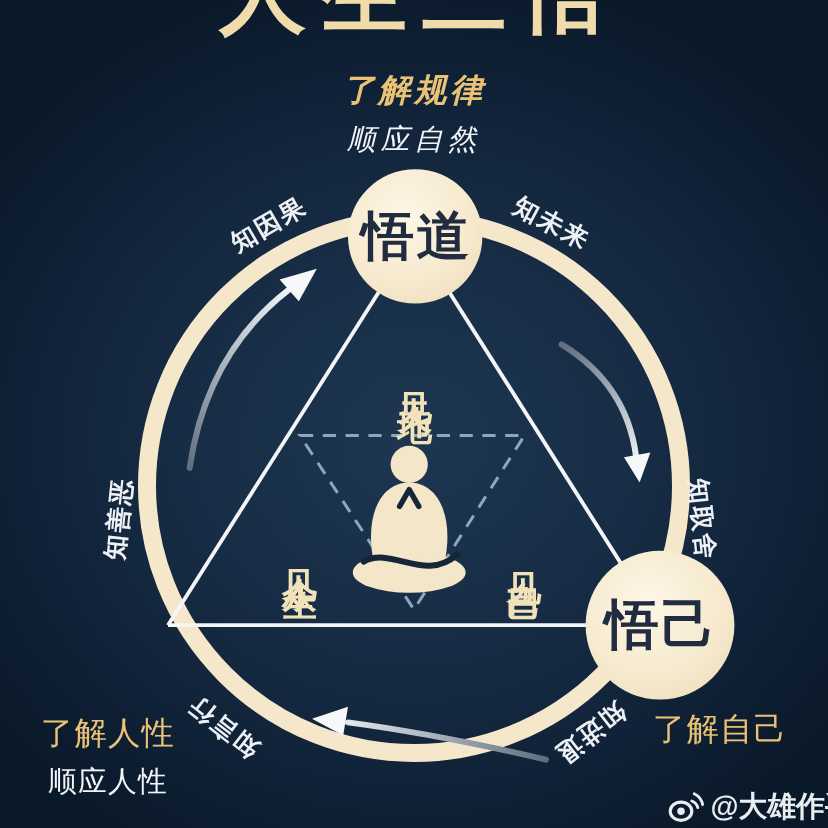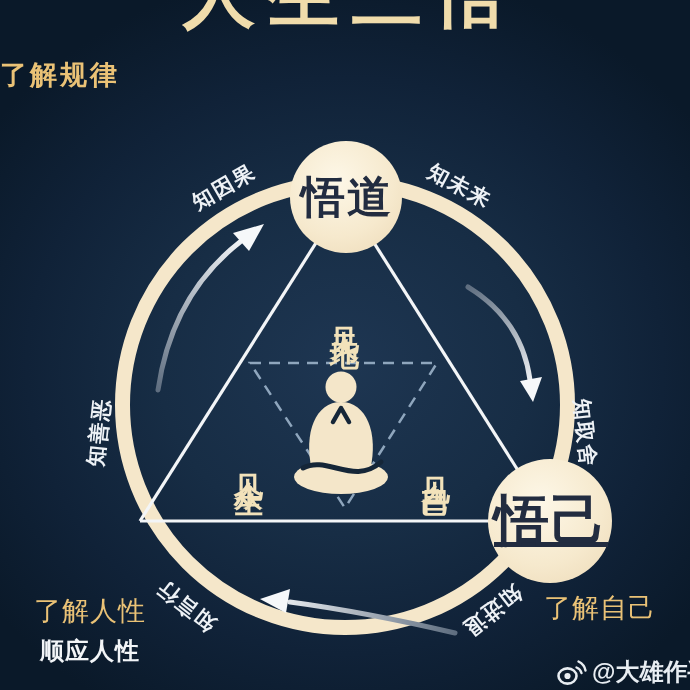--- a/index.html
+++ b/index.html
@@ -8,21 +8,21 @@
     font-family:"Liberation Sans", sans-serif;
     background: radial-gradient(ellipse 64% 58% at 50% 53%,
       #1e3652 0%, #172d45 42%, #102238 72%, #0a1929 100%);
   }
   
   .main-title {
     position:absolute; top:-53px; left:0; width:100%; text-align:center;
     font-size:72px; font-weight:800; color:#f0dcab;
     letter-spacing:12px; text-indent:12px; white-space:nowrap;
   }
-  .top-caption { position:absolute; top:57px; left:0; width:100%; text-align:left; }
+  .top-caption { position:absolute; top:57px; left:0; width:100%; text-align:center;font-style:italic; }
   .caption-gold { font-size:27px; font-weight:800; color:#eac276; letter-spacing:3px; }
   .caption-white { font-size:24px; font-weight:500; color:#f2f5f8; letter-spacing:4px; margin-top:7px; }
 
   
   .ring {
     position:absolute; left:115px; top:175px; width:430px; height:430px;
     border:15px solid #f5e7ca; border-radius:50%;
   }
 
   
@@ -30,21 +30,21 @@
 
   
   .node {
     position:absolute; border-radius:50%;
     background: radial-gradient(circle at 42% 35%, #fdf7e7 0%, #f6e9cd 58%, #ecd9b6 100%);
     display:flex; align-items:center; justify-content:center;
     font-weight:800; color:#222c40; letter-spacing:2px; text-indent:2px;
   }
   .node-top { left:290px; top:141px; width:112px; height:112px; font-size:44px; }
   .node-bl  { left:78px;  top:459px; width:124px; height:124px; font-size:47px; }
-  .node-br  { left:488px; top:459px; width:124px; height:124px; font-size:55px;text-decoration:underline; }
+  .node-br  { left:488px; top:459px; width:124px; height:124px; font-size:45px; }
 
   
   .ring-label {
     position:absolute; color:#eef2f6; font-size:21px; font-weight:600;
     letter-spacing:2px; white-space:nowrap;
   }
   .rl-yinguo  { left:224px; top:187px; transform:translate(-50%,-50%) rotate(-30deg); }
   .rl-weilai  { left:460px; top:186px; transform:translate(-50%,-50%) rotate(28deg); }
   .rl-qushe   { left:585px; top:433px; transform:translate(-50%,-50%) rotate(84deg); }
   .rl-jintui  { left:492px; top:611px; transform:translate(-50%,-50%) rotate(142deg); }
@@ -59,37 +59,38 @@
   }
   .vl-tiandi     { left:345px; top:314px; }
   .vl-zhongsheng { left:249px; top:461px; }
   .vl-ziji       { left:436px; top:464px; }
 
   
   .corner-caption { position:absolute; text-align:center; }
   .cc-left  { left:20px;  top:593px; width:140px; }
   .cc-right { left:538px; top:590px; width:124px;text-align:center; }
   .cc-gold  { font-size:27px; font-weight:400; color:#eac276; letter-spacing:1px; }
-  .cc-white { font-size:24px; font-weight:700; color:#f2f5f8; letter-spacing:1px; margin-top:6px; }
+  .cc-white { font-size:24px; font-weight:400; color:#f2f5f8; letter-spacing:1px; margin-top:6px; }
 
   
   .watermark {
     position:absolute; left:556px; top:656px; display:flex; align-items:center;
     gap:5px; color:#e8edf2; font-size:24px; font-weight:600; white-space:nowrap;
   }
 </style>
 </head>
 <body>
 
 <div class="canvas">
 
   <div class="main-title">人生三悟</div>
 
   <div class="top-caption">
     <div class="caption-gold">了解规律</div>
+    <div class="caption-white">顺应自然</div>
   </div>
 
   <div class="ring"></div>
 
   <svg class="diagram-svg" width="690" height="690" viewBox="0 0 690 690">
     <defs>
       <linearGradient id="arrGrad1" gradientUnits="userSpaceOnUse" x1="158" y1="390" x2="247" y2="237">
         <stop offset="0" stop-color="#5f6e80"></stop>
           <stop offset="1" stop-color="#f6f8fa"></stop>
       </linearGradient>

